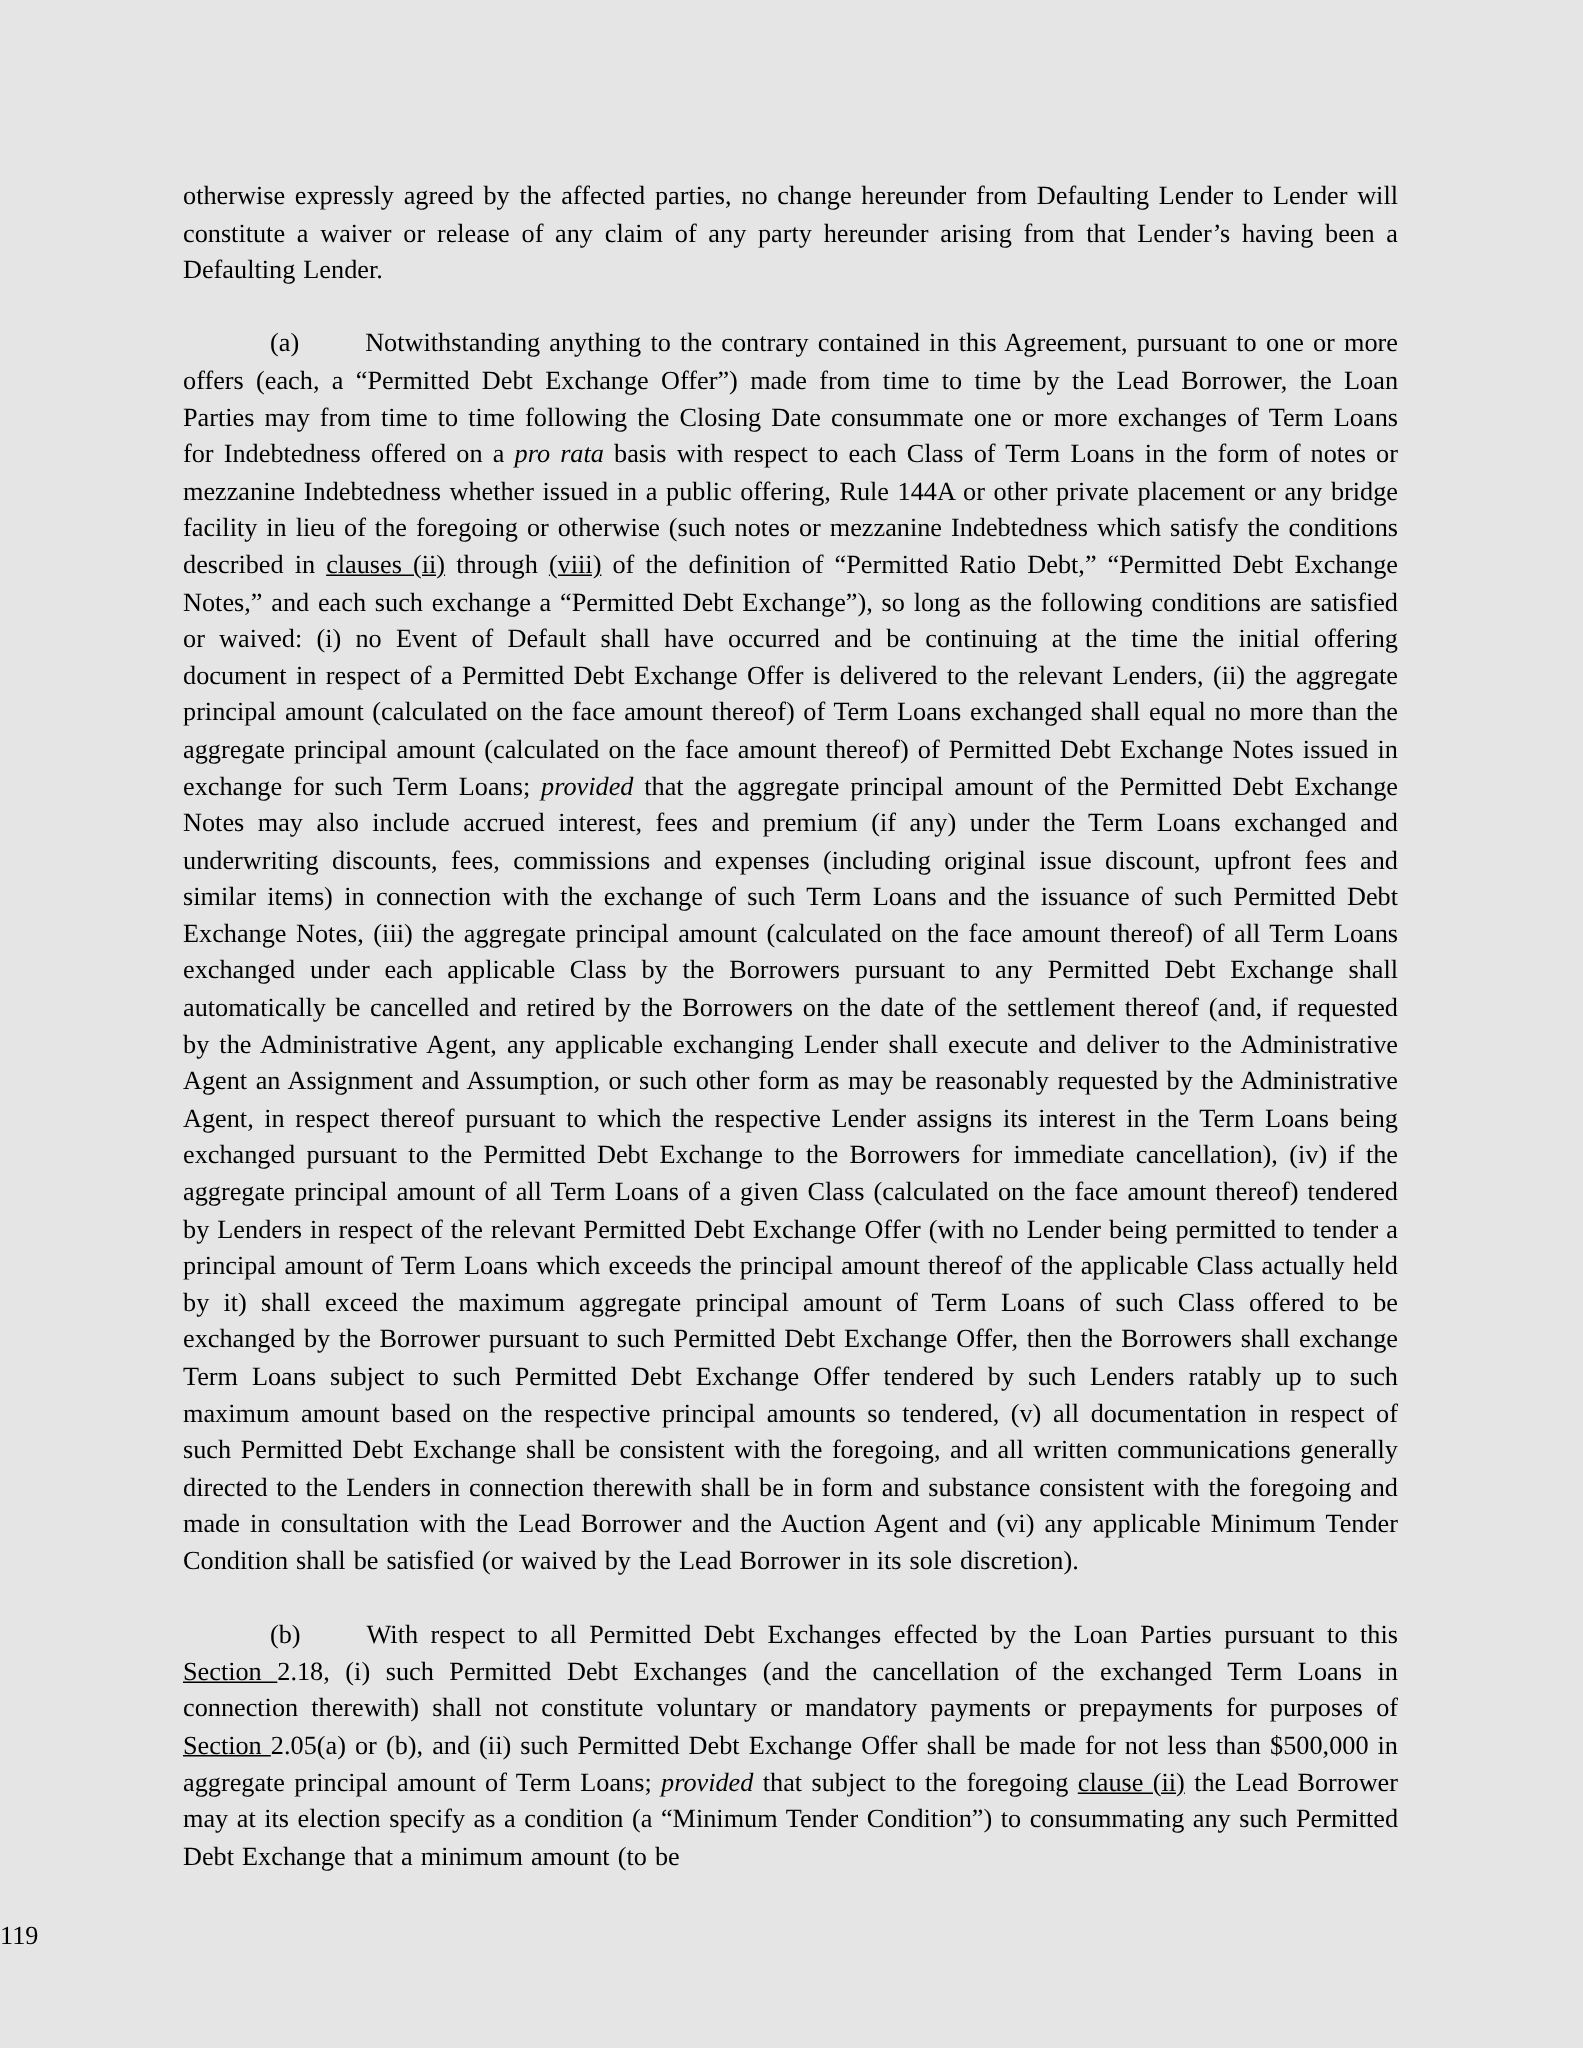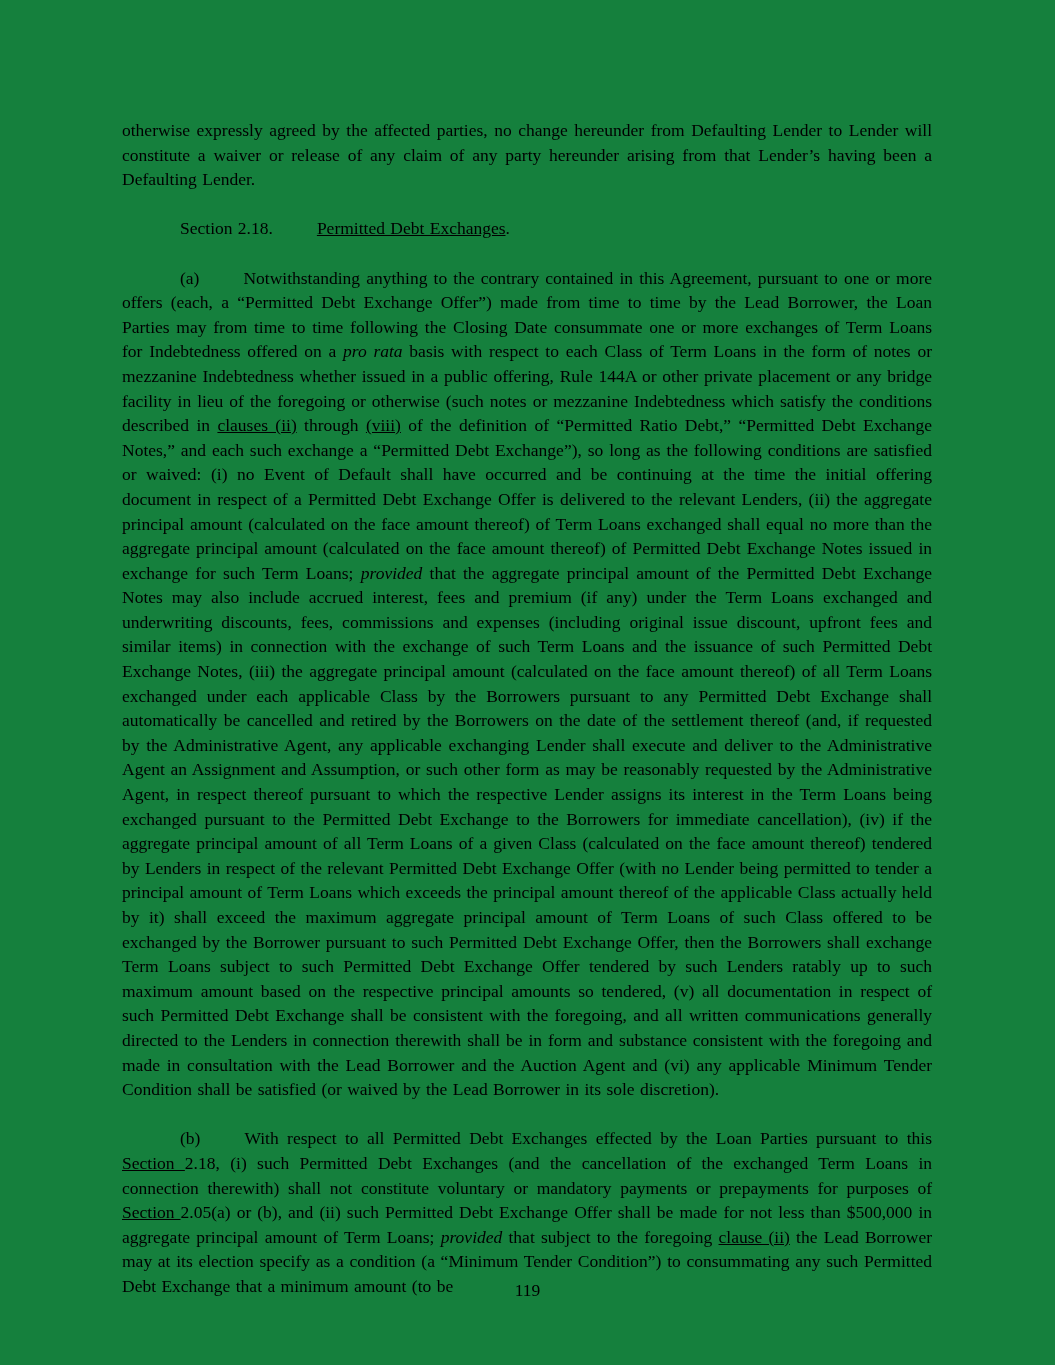--- a/index.html
+++ b/index.html
@@ -4,21 +4,21 @@
 <style>
   html, body {
     margin: 0;
     padding: 0;
     background: #ffffff;
   }
   .page {
     position: relative;
     width: 1055px;
     height: 1365px;
-    background: #15803d;
+    background: #e5e5e5;
     font-family: "Liberation Serif", "DejaVu Serif", serif;
     color: #000000;
     overflow: hidden;
   }
   .content {
     position: absolute;
     left: 122px;
     top: 118px;
     width: 810px;
   }
@@ -36,29 +36,27 @@
     width: 44px;
   }
   .b { font-weight: normal; }
   .i { font-style: italic; font-family: Liberation Serif, serif; }
   .u { text-decoration: underline; }
   .page-number {
     position: absolute;
     top: 1278px;
     left: 0;
     width: 1055px;
-    text-align: center;
     font-size: 17.5px;
     line-height: 24.6px;
   }
 </style>
 </head>
 <body>
 
 <div class="page">
   <div class="content" id="doc-body">
       <p class="para"><span>otherwise expressly agreed by the affected parties, no change hereunder from Defaulting Lender to Lender will constitute a waiver or release of any claim of any party hereunder arising from that Lender’s having been a Defaulting Lender.</span></p>
-      <p class="para ind"><span>Section 2.18.</span><span class="tab"></span><span class="u">Permitted Debt Exchanges</span><span>.</span></p>
       <p class="para ind"><span>(a)</span><span class="tab"></span><span>Notwithstanding anything to the contrary contained in this Agreement, pursuant to one or more offers (each, a “</span><span class="b">Permitted Debt Exchange Offer</span><span>”) made from time to time by the Lead Borrower, the Loan Parties may from time to time following the Closing Date consummate one or more exchanges of Term Loans for Indebtedness offered on a </span><span class="i">pro rata</span><span> basis with respect to each Class of Term Loans in the form of notes or mezzanine Indebtedness whether issued in a public offering, Rule 144A or other private placement or any bridge facility in lieu of the foregoing or otherwise (such notes or mezzanine Indebtedness which satisfy the conditions described in </span><span class="u">clauses (ii)</span><span> through </span><span class="u">(viii)</span><span> of the definition of “Permitted Ratio Debt,” “</span><span class="b">Permitted Debt Exchange Notes</span><span>,” and each such exchange a “</span><span class="b">Permitted Debt Exchange</span><span>”), so long as the following conditions are satisfied or waived:  (i) no Event of Default shall have occurred and be continuing at the time the initial offering document in respect of a Permitted Debt Exchange Offer is delivered to the relevant Lenders, (ii) the aggregate principal amount (calculated on the face amount thereof) of Term Loans exchanged shall equal no more than the aggregate principal amount (calculated on the face amount thereof) of Permitted Debt Exchange Notes issued in exchange for such Term Loans; </span><span class="i">provided</span><span> that the aggregate principal amount of the Permitted Debt Exchange Notes may also include accrued interest, fees and premium (if any) under the Term Loans exchanged and underwriting discounts, fees, commissions and expenses (including original issue discount, upfront fees and similar items) in connection with the exchange of such Term Loans and the issuance of such Permitted Debt Exchange Notes, (iii) the aggregate principal amount (calculated on the face amount thereof) of all Term Loans exchanged under each applicable Class by the Borrowers pursuant to any Permitted Debt Exchange shall automatically be cancelled and retired by the Borrowers on the date of the settlement thereof (and, if requested by the Administrative Agent, any applicable exchanging Lender shall execute and deliver to the Administrative Agent an Assignment and Assumption, or such other form as may be reasonably requested by the Administrative Agent, in respect thereof pursuant to which the respective Lender assigns its interest in the Term Loans being exchanged pursuant to the Permitted Debt Exchange to the Borrowers for immediate cancellation), (iv) if the aggregate principal amount of all Term Loans of a given Class (calculated on the face amount thereof) tendered by Lenders in respect of the relevant Permitted Debt Exchange Offer (with no Lender being permitted to tender a principal amount of Term Loans which exceeds the principal amount thereof of the applicable Class actually held by it) shall exceed the maximum aggregate principal amount of Term Loans of such Class offered to be exchanged by the Borrower pursuant to such Permitted Debt Exchange Offer, then the Borrowers shall exchange Term Loans subject to such Permitted Debt Exchange Offer tendered by such Lenders ratably up to such maximum amount based on the respective principal amounts so tendered, (v) all documentation in respect of such Permitted Debt Exchange shall be consistent with the foregoing, and all written communications generally directed to the Lenders in connection therewith shall be in form and substance consistent with the foregoing and made in consultation with the Lead Borrower and the Auction Agent and (vi) any applicable Minimum Tender Condition shall be satisfied (or waived by the Lead Borrower in its sole discretion).</span></p>
       <p class="para ind"><span>(b)</span><span class="tab"></span><span>With respect to all Permitted Debt Exchanges effected by the Loan Parties pursuant to this </span><span class="u">Section </span><span>2.18, (i) such Permitted Debt Exchanges (and the cancellation of the exchanged Term Loans in connection therewith) shall not constitute voluntary or mandatory payments or prepayments for purposes of </span><span class="u">Section </span><span>2.05(a) or (b), and (ii) such Permitted Debt Exchange Offer shall be made for not less than $500,000 in aggregate principal amount of Term Loans; </span><span class="i">provided</span><span> that subject to the foregoing </span><span class="u">clause (ii)</span><span> the Lead Borrower may at its election specify as a condition (a “</span><span class="b">Minimum Tender Condition</span><span>”) to consummating any such Permitted Debt Exchange that a minimum amount (to be</span></p>
     </div>
   <div class="page-number">119</div>
 </div>
 
 </body></html>

